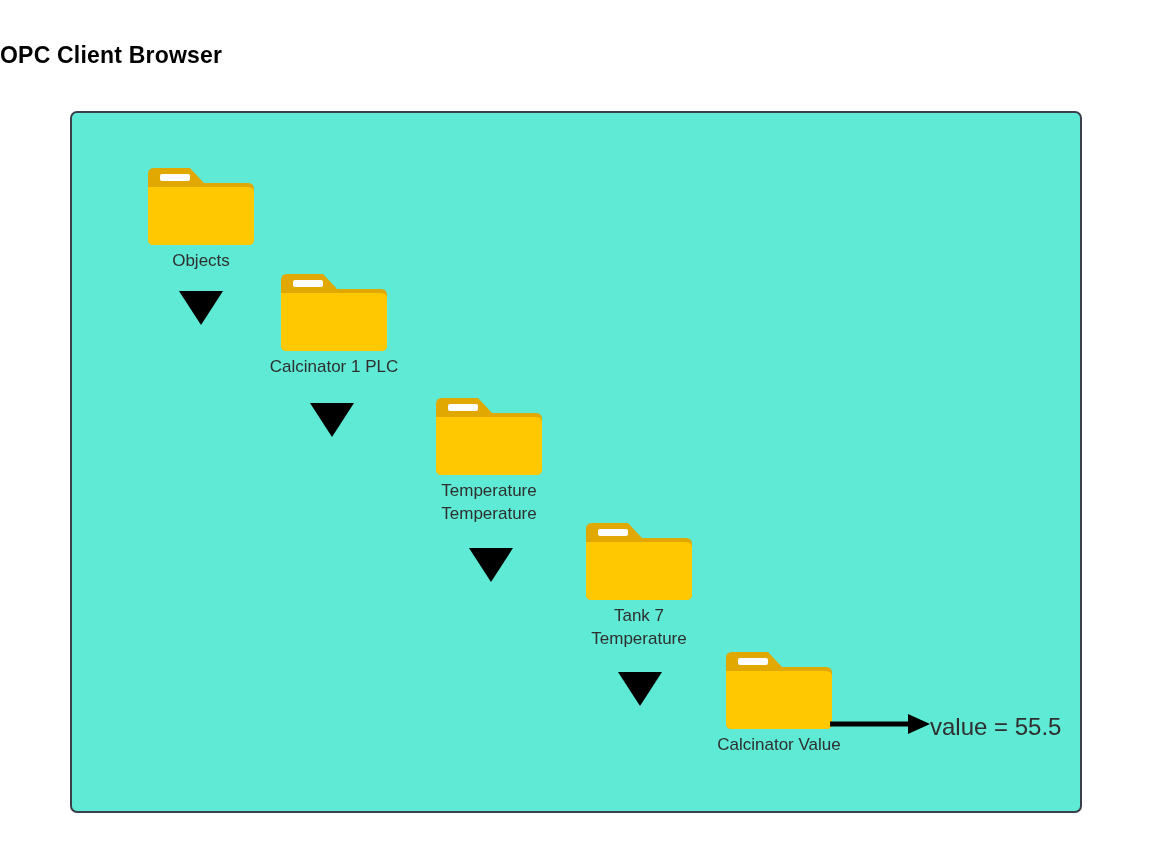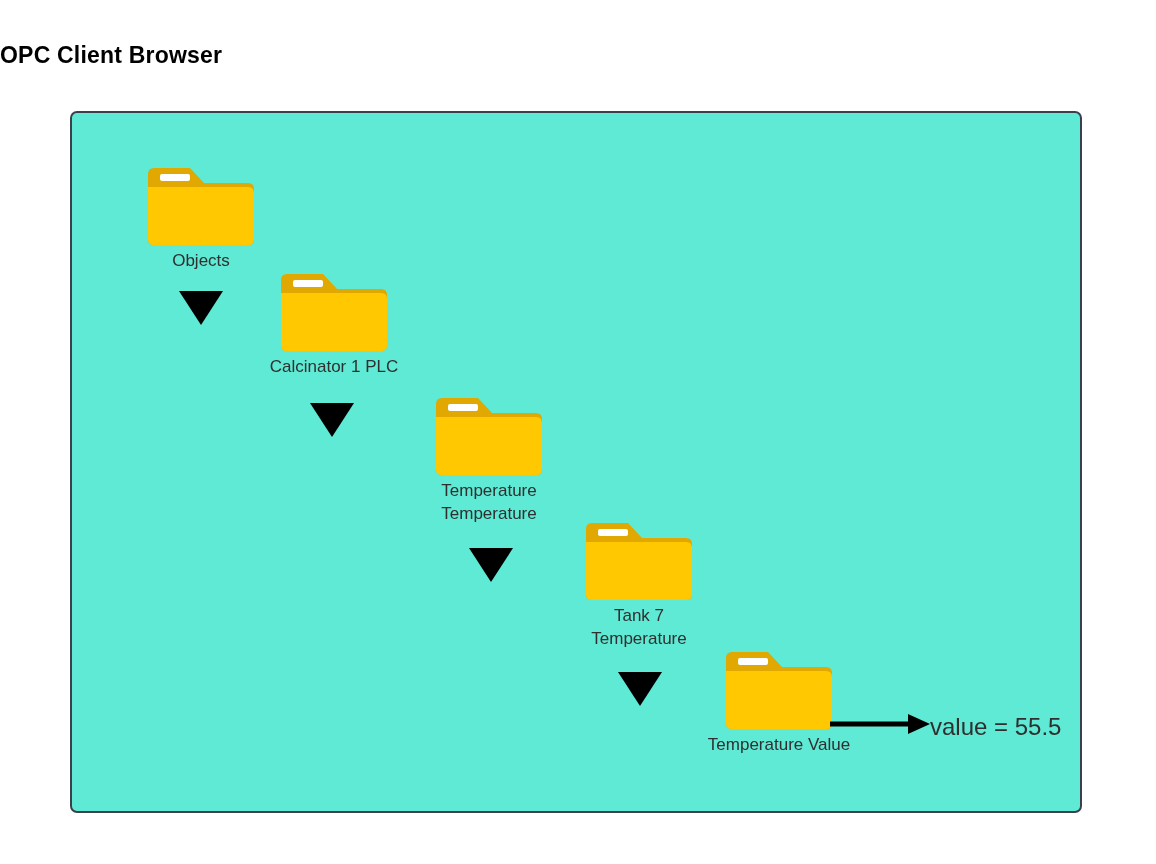--- a/index.html
+++ b/index.html
@@ -161,21 +161,21 @@
   </div>
 
   <div class="node" style="left:652px; top:533px; width:110px;">
     <span class="folder-icon">
       <svg width="110" height="85" viewBox="0 0 110 85">
         <path d="M2,12 Q2,6 8,6 L44,6 L58,21 L102,21 Q108,21 108,27 L108,77 Q108,83 102,83 L8,83 Q2,83 2,77 Z" fill="#E0A800"></path>
         <rect x="14" y="12" width="30" height="7" rx="2" fill="#FFFFFF"></rect>
         <path d="M2,25 L55,25 L66,25 L102,25 Q108,25 108,31 L108,77 Q108,83 102,83 L8,83 Q2,83 2,77 Z" fill="#FFC800"></path>
       </svg>
     </span>
-    <span class="node-label" style="top:87px; width:260px;">Temperature Value</span>
+    <span class="node-label" style="top:87px; width:260px;">Calcinator Value</span>
   </div>
 
   <div id="value-arrow" style="left:758px; top:600px;">
     <svg width="100" height="22" viewBox="0 0 100 22">
       <line x1="0" y1="11" x2="80" y2="11" stroke="#000000" stroke-width="5"></line>
       <polygon points="78,1 100,11 78,21" fill="#000000"></polygon>
     </svg>
   </div>
 
   <div id="value-text" style="left:858px; top:600px;">value = 55.5</div>

